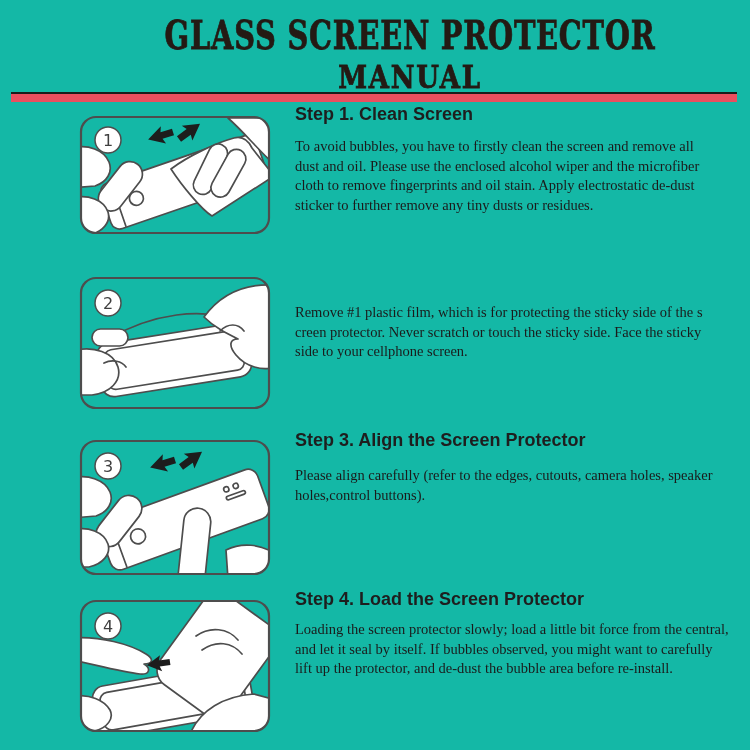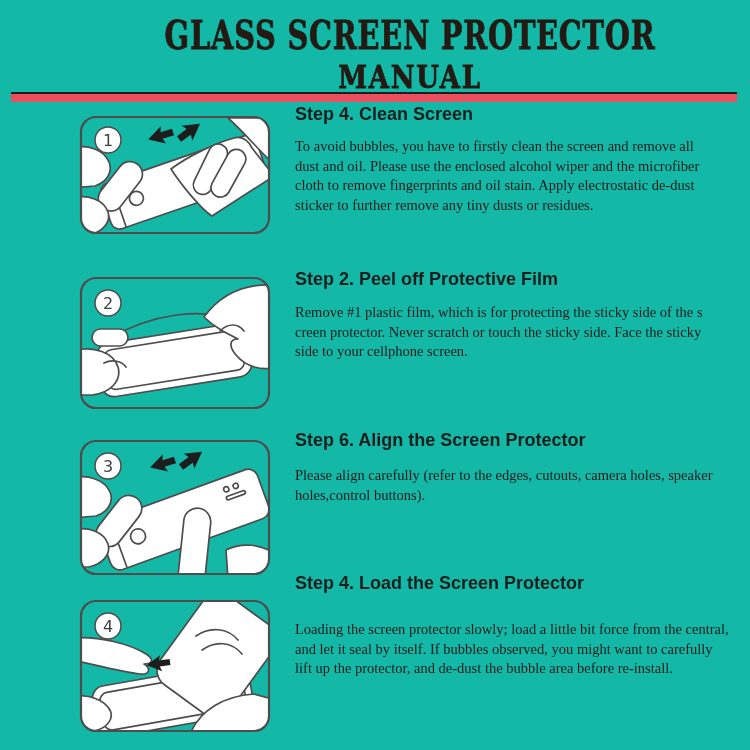--- a/index.html
+++ b/index.html
@@ -26,21 +26,21 @@
   
   .step-heading{position:absolute;left:295px;width:455px;
                 font-weight:bold;font-size:18px;color:#1e1e1e;
                 font-family:"Liberation Sans",sans-serif;}
   .step-body{position:absolute;left:295px;width:460px;
              font-family:"Liberation Serif",serif;font-size:14.5px;line-height:19.5px;
              color:#1b1b1b;white-space:pre-line;}
   .h1{top:104px;} .b1{top:137px;}
   .h2{top:269px;} .b2{top:303px;}
   .h3{top:430px;} .b3{top:466px;}
-  .h4{top:573px;} .b4{top:620px;}
+  .h4{top:589px;} .b4{top:620px;}
   text.badge{font-family:"DejaVu Sans",sans-serif;font-size:16px;fill:#3f3f3f;}
 </style>
 </head>
 <body>
 
 <div class="page">
 
   <div class="title-wrap">
     <span class="title-line title-line1">GLASS SCREEN PROTECTOR</span>
     <span class="title-line title-line2">MANUAL</span>
@@ -156,32 +156,31 @@
         <path d="M 112,136 C 122,112 146,98 176,96 L 198,102 L 198,136 Z"></path>
         <path d="M -6,98 C 12,96 26,102 32,112 C 36,120 30,130 16,133 L -6,133 Z"></path>
       </g>
       <path d="M0,-3.5 L12,-3.5 L10,-9 L26,0 L10,9 L12,3.5 L0,3.5 Z" transform="translate(92,64) rotate(172) scale(0.9)" fill="#1d1d1d" stroke="none"></path>
       <rect x="3" y="3" width="188" height="130" rx="15" fill="none" stroke="#4d4d4d" stroke-width="2.2"></rect>
       <circle cx="30" cy="28" r="13" fill="#fff" stroke="#4d4d4d" stroke-width="1.5"></circle>
       <text class="badge" x="30" y="33.5" text-anchor="middle">4</text>
     </svg>
   </div>
 
-  <div class="step-heading h1">Step 4. Clean Screen</div>
+  <div class="step-heading h1">Step 1. Clean Screen</div>
   <div class="step-body b1">To avoid bubbles, you have to firstly clean the screen and remove all
 dust and oil. Please use the enclosed alcohol wiper and the microfiber
 cloth to remove fingerprints and oil stain. Apply electrostatic de-dust
 sticker to further remove any tiny dusts or residues.</div>
 
-  <div class="step-heading h2">Step 2. Peel off Protective Film</div>
   <div class="step-body b2">Remove #1 plastic film, which is for protecting the sticky side of the s
 creen protector. Never scratch or touch the sticky side. Face the sticky
 side to your cellphone screen.</div>
 
-  <div class="step-heading h3">Step 6. Align the Screen Protector</div>
+  <div class="step-heading h3">Step 3. Align the Screen Protector</div>
   <div class="step-body b3">Please align carefully (refer to the edges, cutouts, camera holes, speaker
 holes,control buttons).</div>
 
   <div class="step-heading h4">Step 4. Load the Screen Protector</div>
   <div class="step-body b4">Loading the screen protector slowly; load a little bit force from the central,
 and let it seal by itself. If bubbles observed, you might want to carefully
 lift up the protector, and de-dust the bubble area before re-install.</div>
 
 </div>
 

